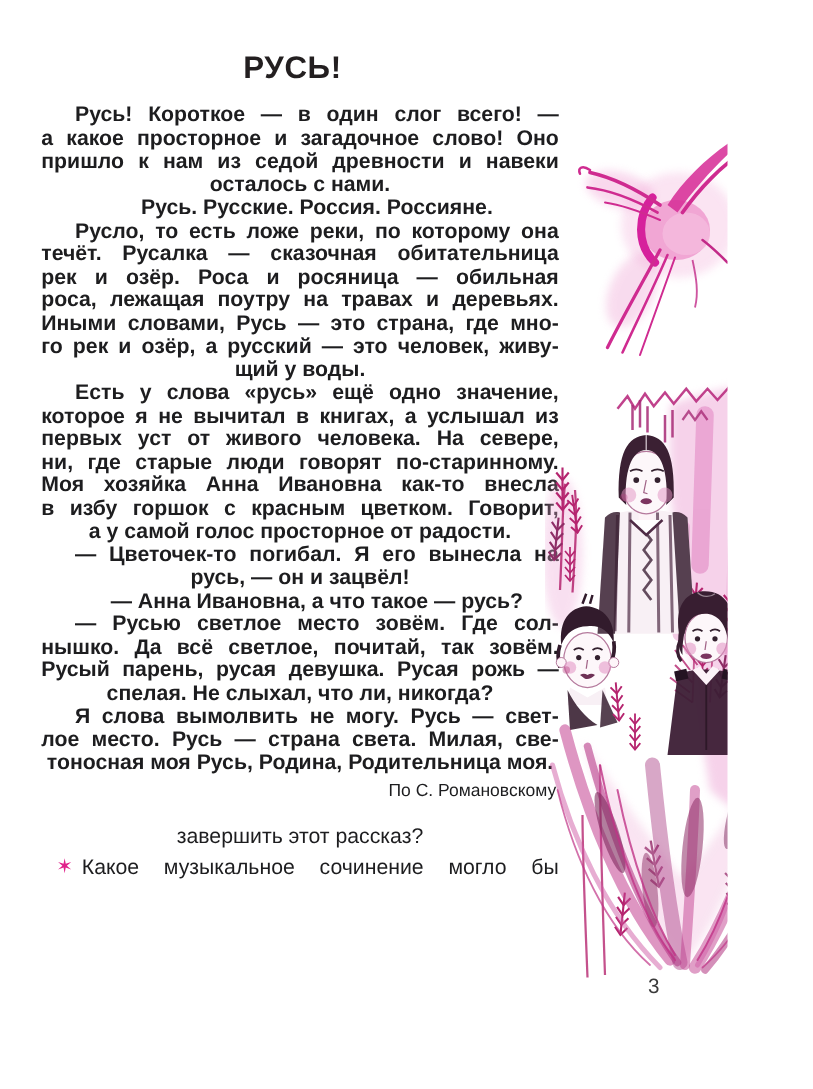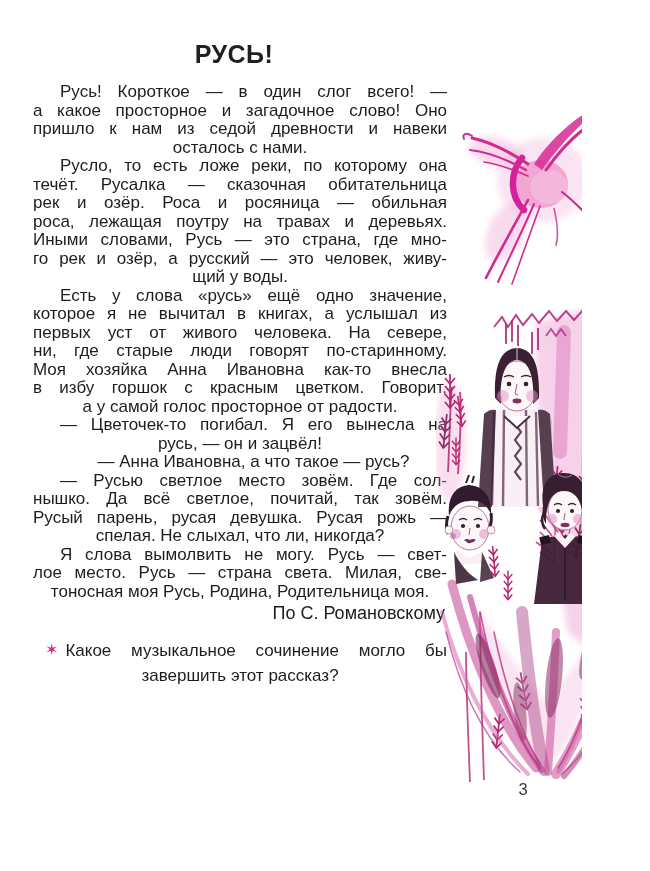--- a/index.html
+++ b/index.html
@@ -11,29 +11,29 @@
     font-family:"Liberation Sans", sans-serif;
     color:#1d1d1f;
   }
   #text-column{
     position:absolute;left:33px;top:40px;width:414px;
   }
   #page-title{
     font-size:25px;font-weight:700;letter-spacing:.5px;
     text-align:center;margin:0 12px 14px 0;color:#231f20;
   }
-  .para{margin:0;}
+  .para{margin:0;font-weight:bold;}
   .tline{
     font-size:17px;line-height:18.5px;
     text-align:center;white-space:normal;
   }
   .tline.jl{text-align:justify;text-align-last:justify;-moz-text-align-last:justify;}
   .tline.ind{text-indent:27px;}
   #attribution{
-    font-size:18px;line-height:18.5px;
+    font-size:14px;line-height:18.5px;
     text-align:right;padding-right:2px;margin-top:3px;color:#1d1d1f;
   }
   #question-block{margin-top:15px;}
   .qline{line-height:25px;}
   .qfirst{text-indent:12px;}
   .qstar{
     color:#e0218a;font-size:16px;margin-right:7px;
     position:relative;top:-1px;
   }
   #illustration-wrap{
@@ -50,20 +50,23 @@
 <div id="book-page">
 
   <div id="text-column">
     <h1 id="page-title">РУСЬ!</h1>
 
     <div class="para">
         <div class="tline jl ind">Русь! Короткое — в один слог всего! —</div>
         <div class="tline jl">а какое просторное и загадочное слово! Оно</div>
         <div class="tline jl">пришло к нам из седой древности и навеки</div>
         <div class="tline">осталось с нами.</div>
+      </div>
+    <div class="para">
+        <div class="tline ind">Русь. Русские. Россия. Россияне.</div>
       </div>
     <div class="para">
         <div class="tline jl ind">Русло, то есть ложе реки, по которому она</div>
         <div class="tline jl">течёт. Русалка — сказочная обитательница</div>
         <div class="tline jl">рек и озёр. Роса и росяница — обильная</div>
         <div class="tline jl">роса, лежащая поутру на травах и деревьях.</div>
         <div class="tline jl">Иными словами, Русь — это страна, где мно-</div>
         <div class="tline jl">го рек и озёр, а русский — это человек, живу-</div>
         <div class="tline">щий у воды.</div>
       </div>
@@ -91,22 +94,22 @@
       </div>
     <div class="para">
         <div class="tline jl ind">Я слова вымолвить не могу. Русь — свет-</div>
         <div class="tline jl">лое место. Русь — страна света. Милая, све-</div>
         <div class="tline">тоносная моя Русь, Родина, Родительница моя.</div>
       </div>
 
     <div id="attribution">По С. Романовскому</div>
 
     <div id="question-block">
+      <div class="tline qline">завершить этот рассказ?</div>
       <div class="tline jl qline qfirst"><span class="qstar">✶</span><span>Какое музыкальное сочинение могло бы</span></div>
-      <div class="tline qline">завершить этот рассказ?</div>
     </div>
   </div>
 
   <div id="illustration-wrap">
     <svg width="214" height="710" viewBox="0 0 214 710" xmlns="http://www.w3.org/2000/svg">
       <defs>
         <filter id="soft" x="-30%" y="-30%" width="160%" height="160%">
             <feGaussianBlur stdDeviation="3.2"></feGaussianBlur>
           </filter>
         <g id="ear" fill="none" stroke-width="1.7">

